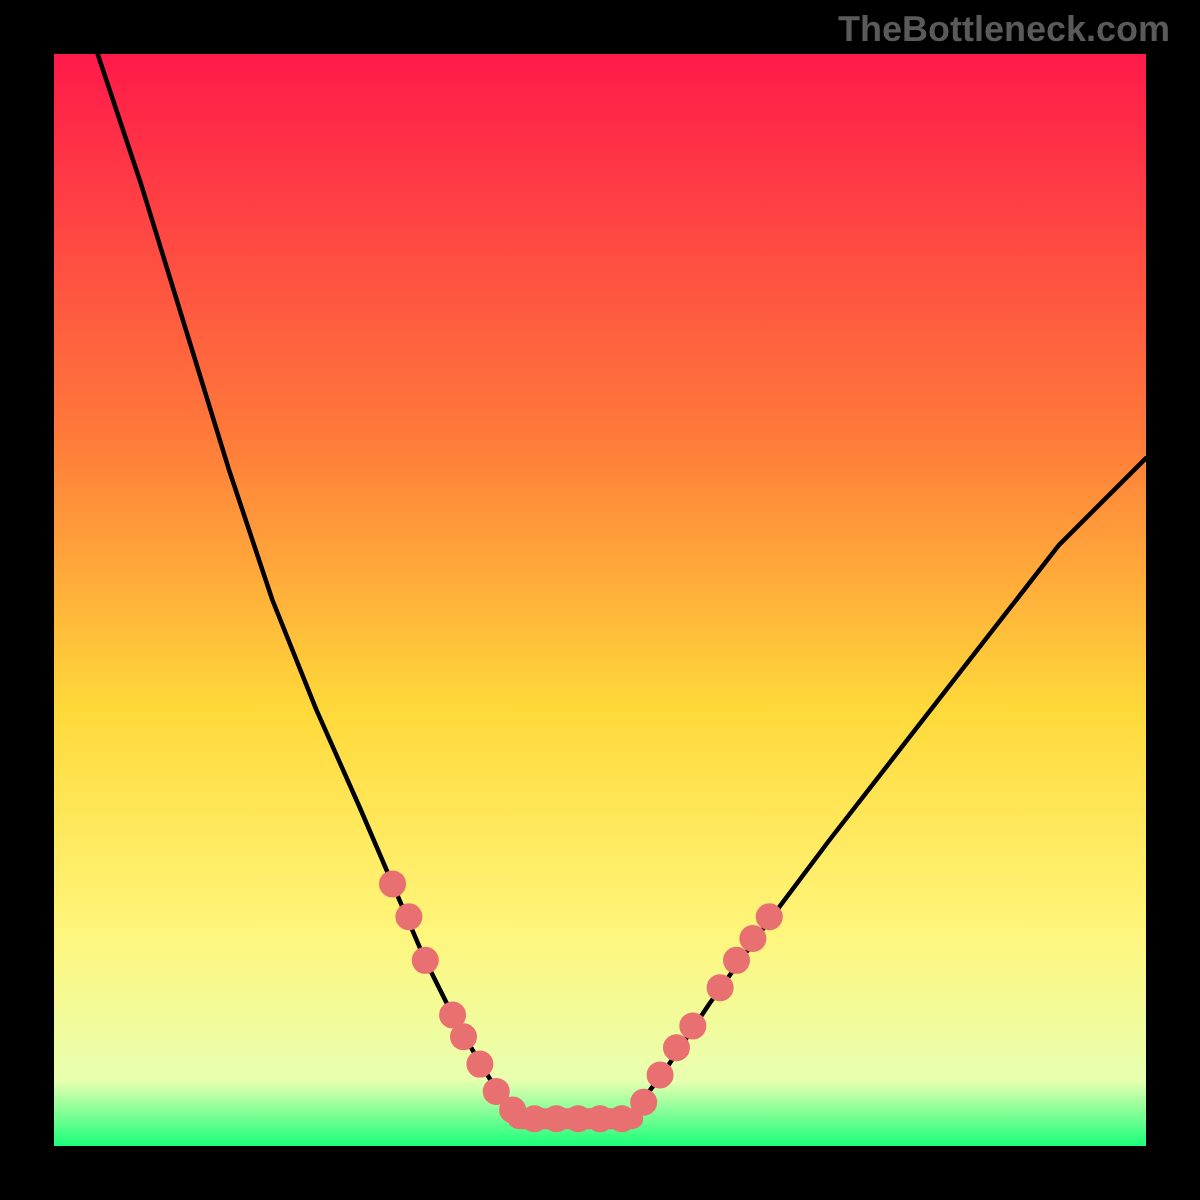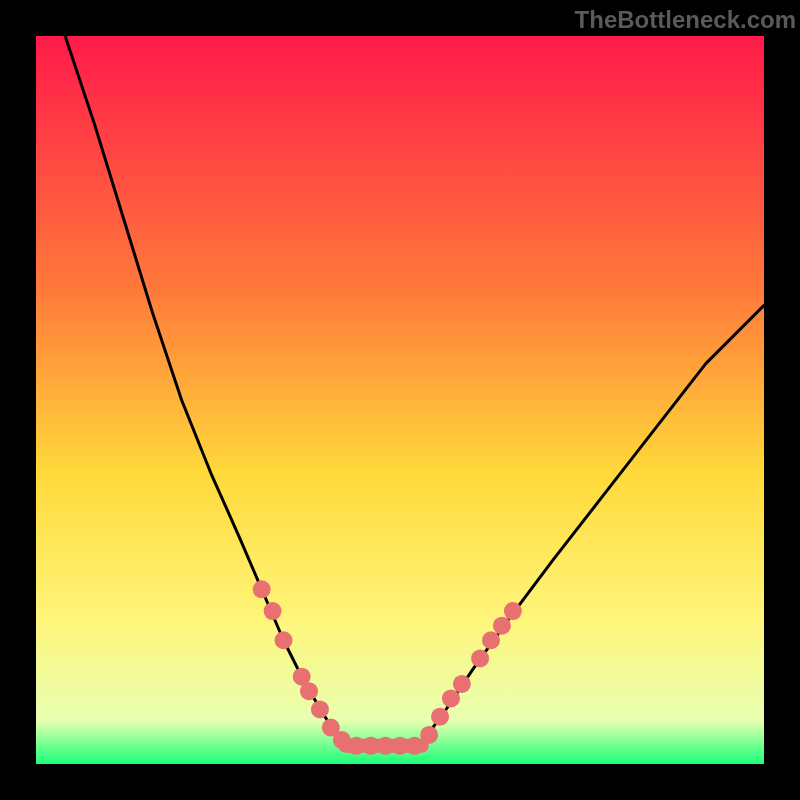--- a/index.html
+++ b/index.html
@@ -11,21 +11,21 @@
     overflow: hidden;
   }
   .container {
     position: relative;
     width: 800px;
     height: 800px;
   }
   .watermark {
     position: absolute;
     top: 6px;
-    right: 4px;
+    right: 20px;
     font-family: Arial, sans-serif;
     font-size: 24px;
     font-weight: bold;
     color: #5a5a5a;
     z-index: 10;
   }
   svg {
     display: block;
   }
 </style>

